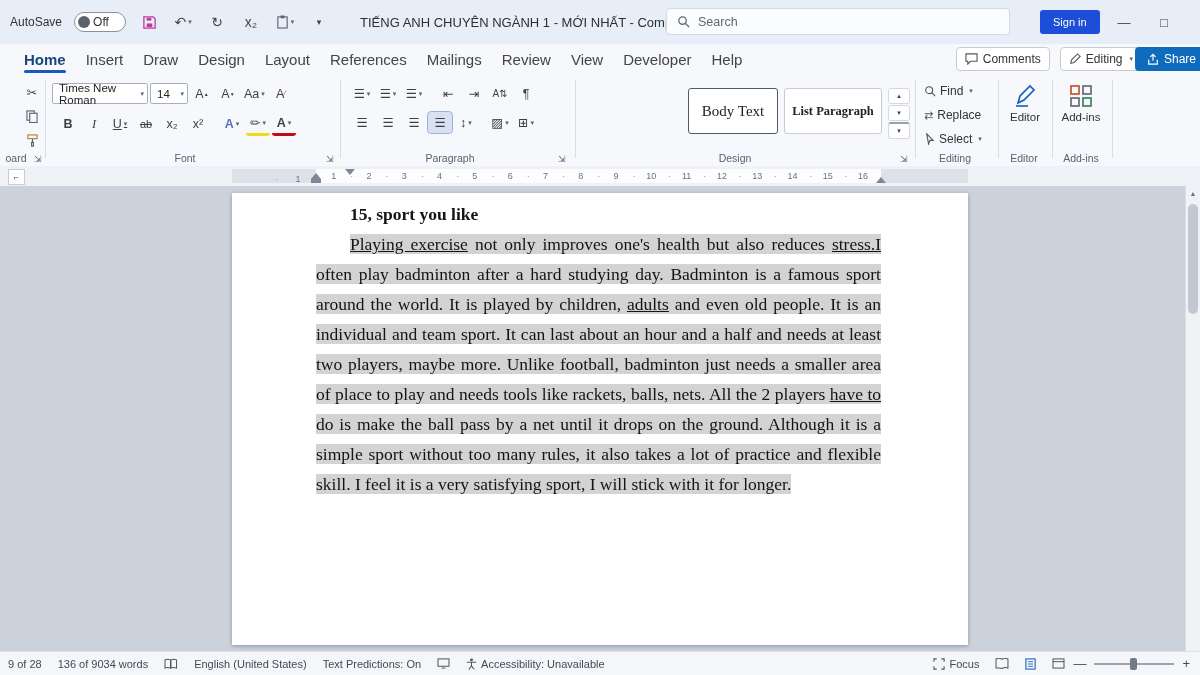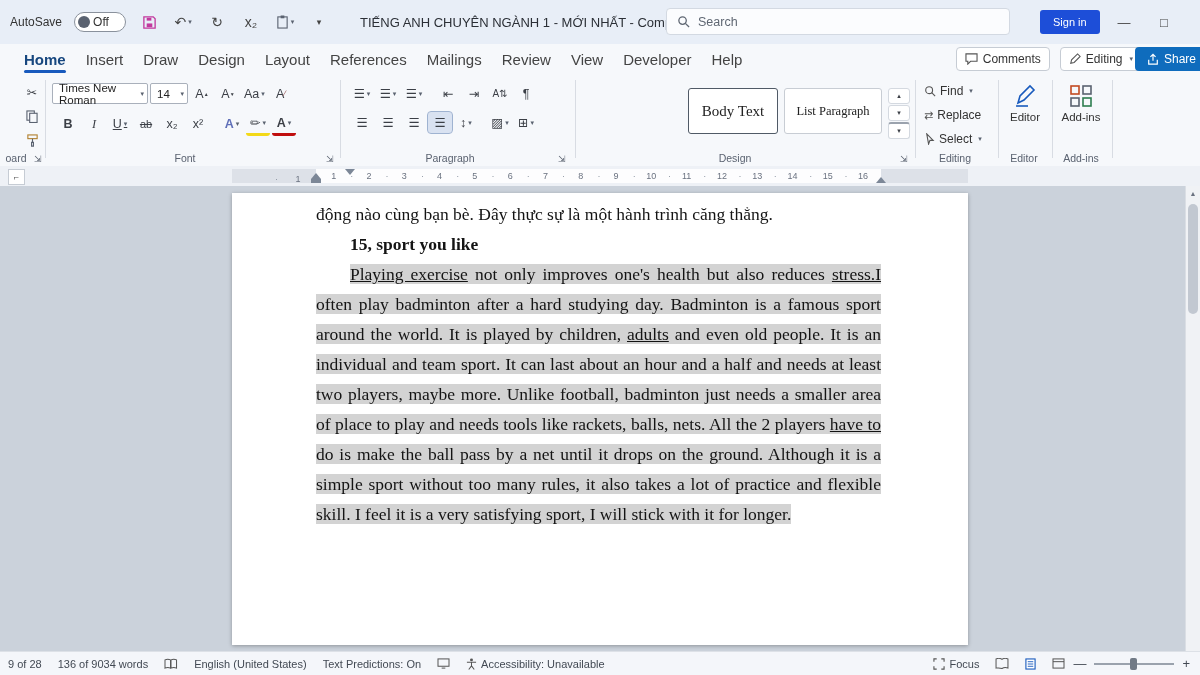--- a/index.html
+++ b/index.html
@@ -229,21 +229,21 @@
     <span class="ib dd">▨</span>
     <span class="ib dd">⊞</span>
   </div>
   <span class="glabel" style="left:400px;width:100px;">Paragraph</span>
   <span class="launcher" style="left:558px;">⇲</span>
   <div class="sep" style="left:575px;"></div>
 
   <div class="stylebox sel" style="left:688px;">
     <span class="st-serif">Body Text</span>
   </div>
-  <div class="stylebox" style="left:784px;width:98px;">
+  <div class="stylebox" style="left:784px;width:98px;font-weight:bold;">
     <span class="st-serif-sm">List Paragraph</span>
   </div>
   <div class="gal-arrows" style="left:888px;top:14px;">
     <span class="ib">▴</span>
     <span class="ib">▾</span>
     <span class="ib" style="border-top:2px solid #9aa2ad;">▾</span>
   </div>
   <span class="glabel" style="left:690px;width:90px;">Design</span>
   <span class="launcher" style="left:900px;">⇲</span>
   <div class="sep" style="left:915px;"></div>
@@ -315,21 +315,20 @@
       </div>
     <div class="tri-down" style="left:113px;top:0;"></div>
     <div class="tri-up" style="left:79px;bottom:4px;"></div>
     <div class="ind-box" style="left:79px;bottom:0;"></div>
     <div class="tri-up" style="left:644px;bottom:0;"></div>
   </div>
 </div>
 
 <div class="docarea">
   <div class="page">
-    <div class="doc-text">động nào cùng bạn bè. Đây thực sự là một hành trình căng thẳng.</div>
     <div class="doc-text heading">15, sport you like</div>
     <div class="doc-text bodypara"><span class="selbg"><span class="u">Playing exercise</span><span> not only improves one's health but also reduces </span><span class="u">stress.I</span><span> often play badminton after a hard studying day. Badminton is a famous sport around the world. It is played by children, </span><span class="u">adults</span><span> and even old people. It is an individual and team sport. It can last about an hour and a half and needs at least two players, maybe more. Unlike football, badminton just needs a smaller area of place to play and needs tools like rackets, balls, nets. All the 2 players </span><span class="u">have to</span><span> do is make the ball pass by a net until it drops on the ground. Although it is a simple sport without too many rules, it also takes a lot of practice and flexible skill. I feel it is a very satisfying sport, I will stick with it for longer.</span></span></div>
   </div>
   <div class="vscroll">
     <div class="arr">▲</div>
     <div class="thumb"></div>
   </div>
 </div>
 
 <div class="statusbar">

